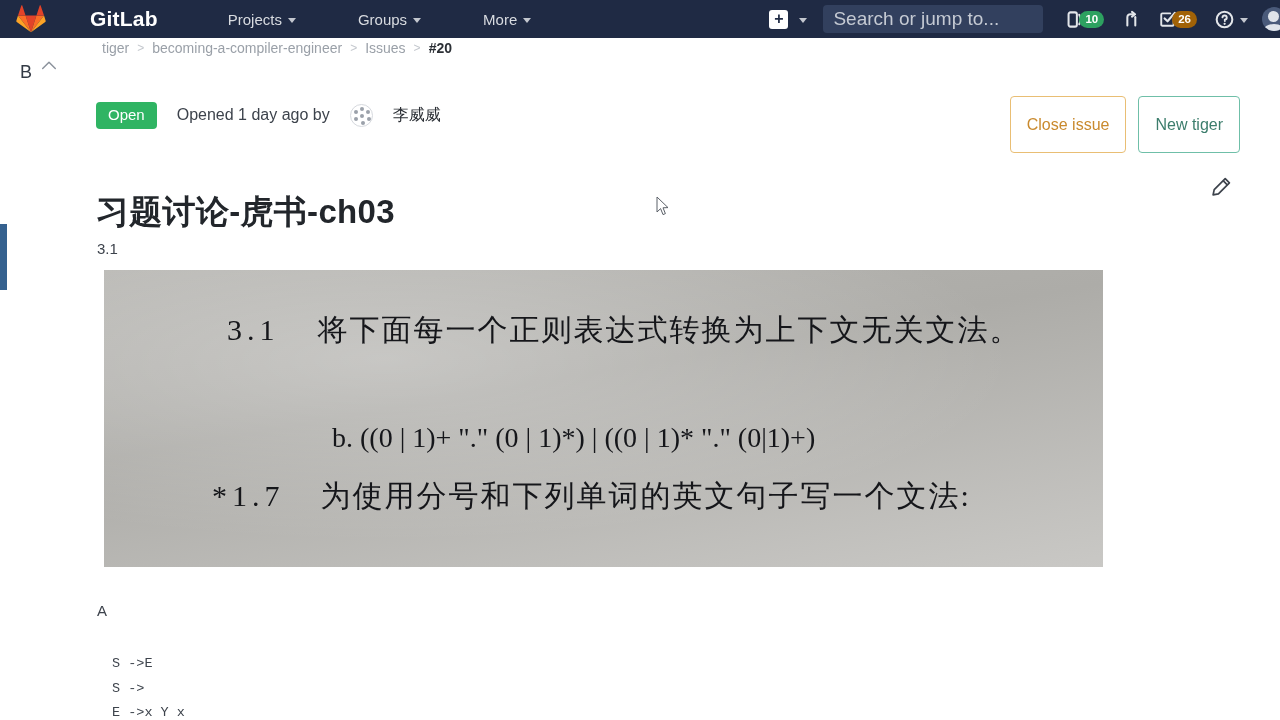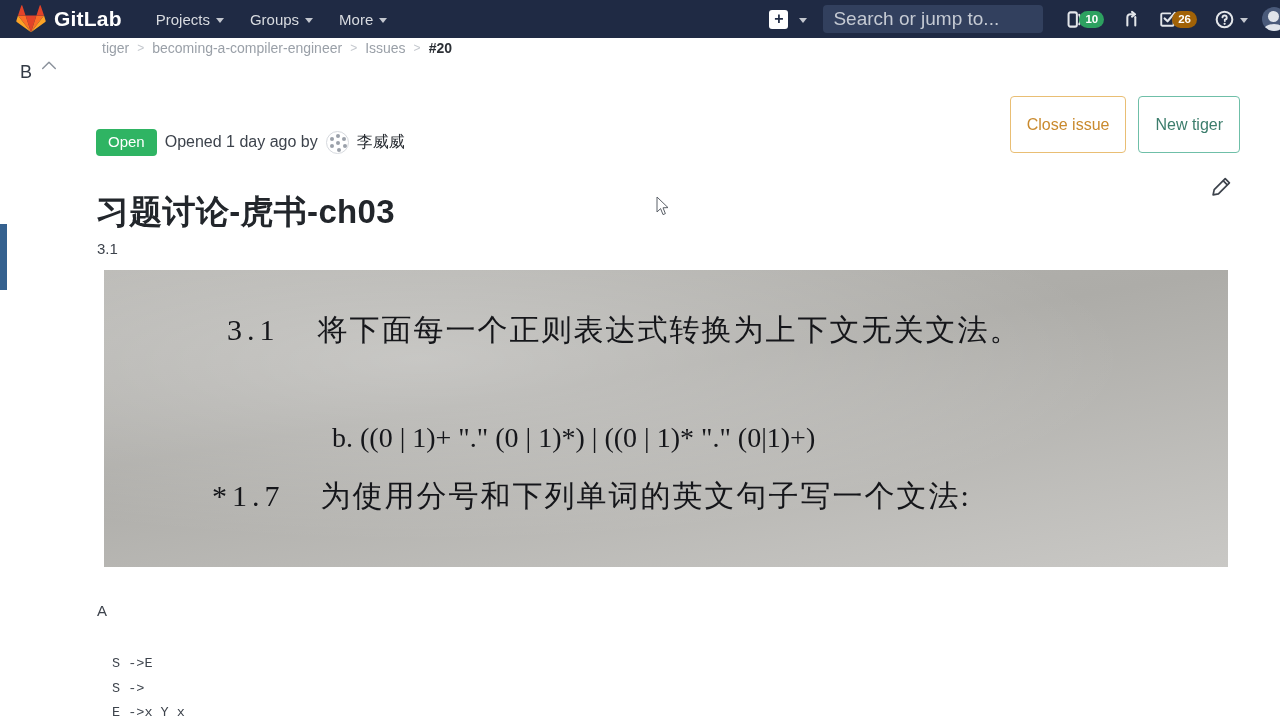--- a/index.html
+++ b/index.html
@@ -12,21 +12,21 @@
   }
 
   
   .navbar {
     position: absolute; top: 0; left: 0;
     width: 1280px; height: 38px;
     background: #1f2a44;
     display: flex; align-items: center;
     z-index: 30;
   }
-  .nav-left { display: flex; align-items: center; height: 38px; }
+  .nav-left { display: flex; align-items: center; height: 38px; gap: 36px; }
   .gl-logo {
     width: 30px; height: 28px; margin-left: 16px; margin-right: 8px;
     display: block;
   }
   .gl-wordmark {
     color: #ffffff; font-size: 21px; font-weight: 600;
     letter-spacing: .2px; margin-right: 34px;
   }
   .nav-item {
     color: #d8dbe0; font-size: 15px;
@@ -108,21 +108,21 @@
     display: flex; align-items: center; gap: 8px;
     font-size: 14px; color: #9aa0a8;
   }
   .breadcrumb .crumb { color: #9aa0a8; }
   .breadcrumb .sep { color: #c3c7cd; font-size: 12px; }
   .breadcrumb .current { color: #2b2f35; font-weight: 700; }
 
   
   .status-row {
     position: absolute; left: 96px; top: 102px;
-    display: flex; align-items: center; gap: 8px; margin-top: 27px;
+    display: flex; align-items: center; gap: 20px;
   }
   .state-badge {
     background: #2fb463; color: #ffffff;
     font-size: 15px; padding: 4px 12px; border-radius: 4px;
     line-height: 1.25;
   }
   .opened-text { font-size: 16px; color: #3d434c; text-align: right; }
   .author-avatar {
     width: 23px; height: 23px; border-radius: 50%;
     background: #ffffff; border: 1px solid #d6d9de;
@@ -160,21 +160,21 @@
   
   .body-text {
     position: absolute; left: 97px;
     font-size: 15px; color: #3d434c;
   }
   #para-31 { top: 240px; }
   #para-a  { top: 602px; }
 
   .photo {
     position: absolute; left: 104px; top: 270px;
-    width: 1124px; height: 297px;
+    width: 999px; height: 297px;
     background: linear-gradient(170deg, #b6b5b1 0%, #adaca8 40%, #c9c8c5 100%);
     overflow: hidden;
   }
   .photo .sheen {
     position: absolute; inset: 0;
     background: radial-gradient(ellipse at 28% 30%, rgba(255,255,255,.30), rgba(255,255,255,0) 62%);
   }
   .photo-line {
     position: absolute; color: #15161a;
     font-family: "Liberation Serif", serif;

